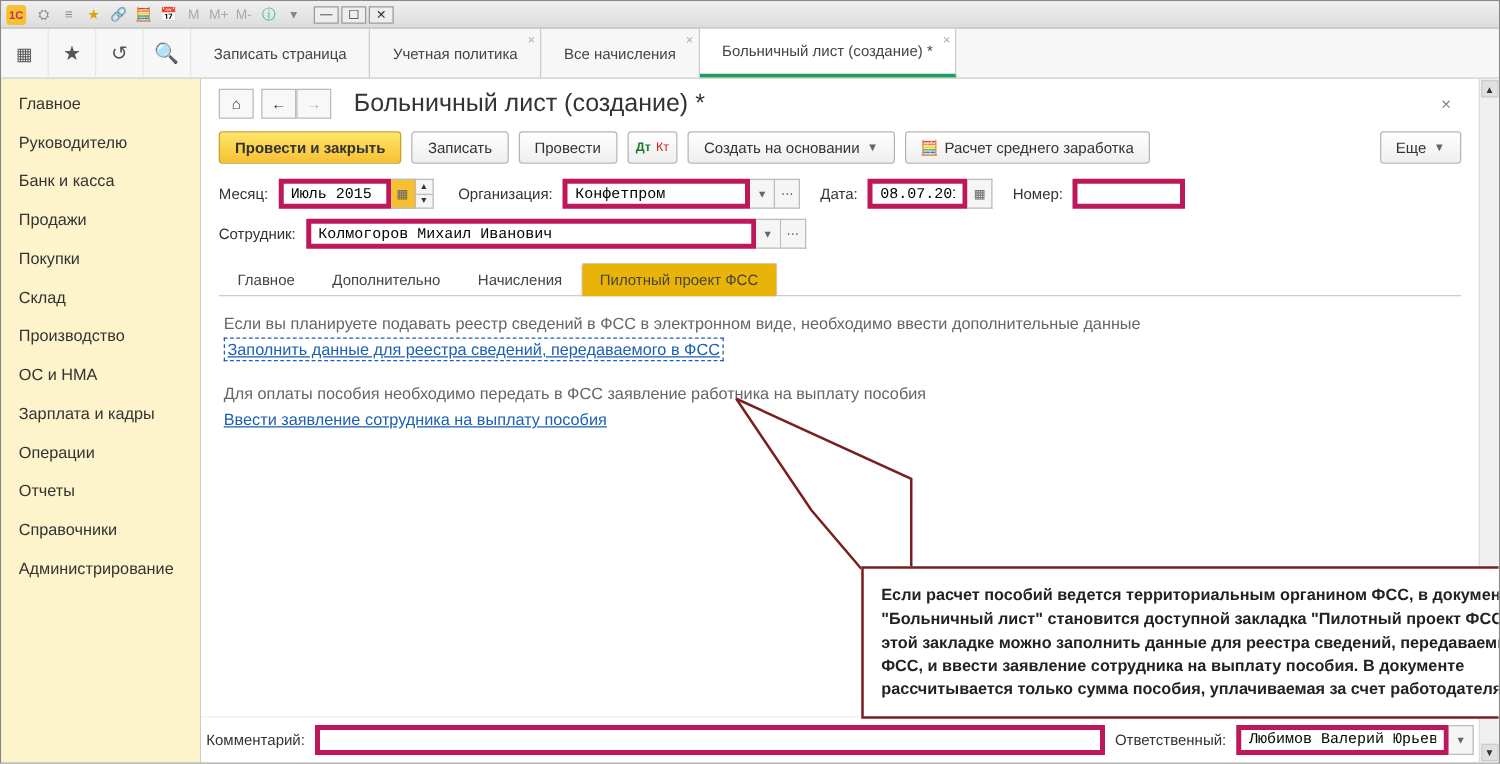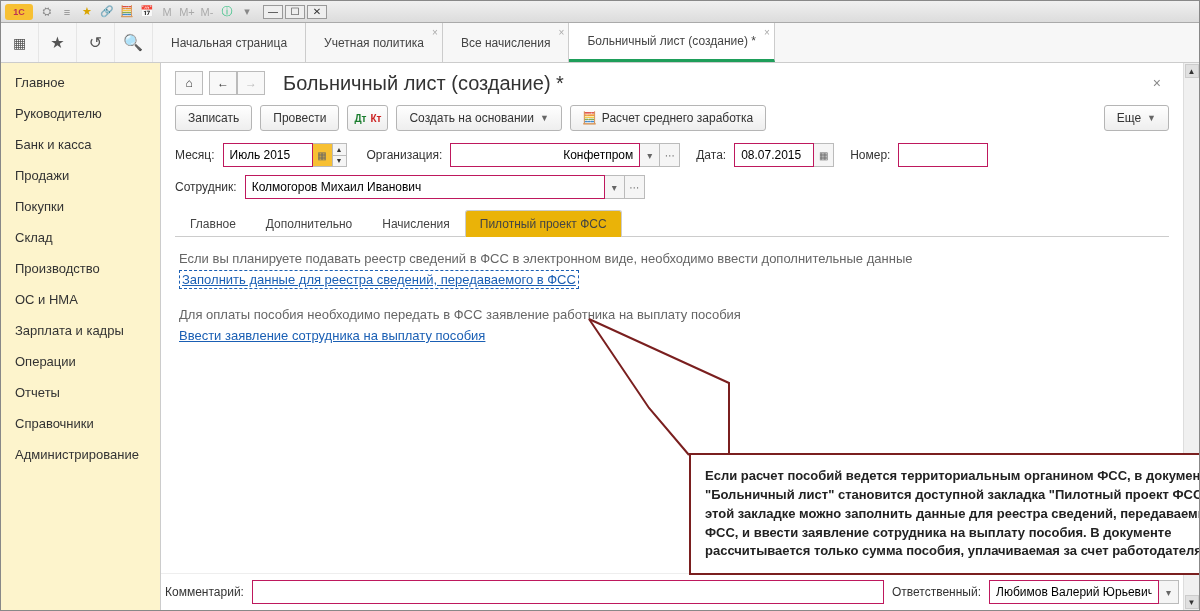--- a/index.html
+++ b/index.html
@@ -1,21 +1,21 @@
 <!DOCTYPE html>
 <html><head>
 <meta charset="utf-8">
 <style>
 * { box-sizing: border-box; margin: 0; padding: 0; font-family: Arial, sans-serif; }
 body { background: #f5f5f5; width: 1200px; height: 611px; overflow: hidden; font-size: 12px; color: #333; }
 
 .window { width: 1200px; height: 611px; border: 1px solid #888; background: #fff; display: flex; flex-direction: column; }
 
 .titlebar { height: 22px; background: linear-gradient(#f0f0f0, #dcdcdc); display: flex; align-items: center; padding: 0 4px; border-bottom: 1px solid #aaa; font-size: 11px; }
-.titlebar .logo { width: 28px; height: 16px; background: #f7c033; border-radius: 3px; display: inline-flex; align-items: center; justify-content: center; font-size: 9px; font-weight: bold; color: #b35; margin-right: 6px; }
+.titlebar .logo { width: 16px; height: 16px; background: #f7c033; border-radius: 3px; display: inline-flex; align-items: center; justify-content: center; font-size: 9px; font-weight: bold; color: #b35; margin-right: 6px; }
 .titlebar .title-text { flex: 1; color: #444; }
 .titlebar .tb-icons { display: flex; gap: 4px; align-items: center; }
 .titlebar .tb-icon { width: 16px; height: 16px; display: inline-flex; align-items: center; justify-content: center; font-size: 11px; color: #888; cursor: pointer; }
 .titlebar .tb-icon.gray { color: #aaa; }
 .titlebar .winbtns { display: flex; gap: 2px; margin-left: 8px; }
 .titlebar .winbtn { width: 20px; height: 14px; border: 1px solid #999; background: #eee; display: inline-flex; align-items: center; justify-content: center; font-size: 10px; cursor: pointer; }
 
 .toolbar-row { height: 40px; background: #f7f7f7; border-bottom: 1px solid #ccc; display: flex; align-items: stretch; }
 .tool-cell { width: 38px; display: flex; align-items: center; justify-content: center; border-right: 1px solid #e6e6e6; color: #555; font-size: 16px; cursor: pointer; }
 .tool-cell.apps { font-size: 14px; }
@@ -40,21 +40,21 @@
 .action-row { display: flex; align-items: center; gap: 8px; padding: 2px 14px 8px; }
 .btn { height: 26px; padding: 0 12px; border: 1px solid #b5b5b5; background: linear-gradient(#fff,#eee); border-radius: 3px; display: inline-flex; align-items: center; gap: 4px; font-size: 12px; cursor: pointer; }
 .btn.primary { background: linear-gradient(#ffe66a,#f7c033); border-color: #c9a022; font-weight: bold; }
 .btn.icon-only { padding: 0 6px; }
 .btn .caret { font-size: 9px; color: #666; margin-left: 2px; }
 .action-row .spacer { flex: 1; }
 
 .form-row { display: flex; align-items: center; gap: 8px; padding: 4px 14px; font-size: 12px; }
 .form-row label { color: #333; }
 .input-group { display: inline-flex; align-items: stretch; }
-.text-input { height: 24px; border: 1px solid #be185d; padding: 0 6px; font-size: 12px; background: #fff; }
+.text-input { height: 24px; border: 4px solid #be185d; padding: 0 6px; font-size: 12px; background: #fff; font-family: Liberation Mono, monospace; }
 .input-btn { width: 20px; height: 24px; border: 1px solid #bbb; border-left: none; background: #f5f5f5; display: inline-flex; align-items: center; justify-content: center; font-size: 10px; cursor: pointer; color: #666; }
 .stepper { width: 14px; display: flex; flex-direction: column; }
 .stepper div { flex: 1; border: 1px solid #bbb; border-left: none; font-size: 7px; display: flex; align-items: center; justify-content: center; background: #f5f5f5; cursor: pointer; }
 .stepper div:first-child { border-bottom: none; }
 .calendar-btn { background: #f7c033 !important; }
 
 .inner-tabs { display: flex; border-bottom: 1px solid #ccc; margin: 6px 14px 0; }
 .inner-tab { padding: 6px 14px; border: 1px solid transparent; border-bottom: none; font-size: 12px; color: #444; cursor: pointer; position: relative; top: 1px; }
 .inner-tab.active { border-color: #ccc; background: #eab308; border-radius: 3px 3px 0 0; }
 .inner-tabs .arrow-origin { position: relative; }
@@ -107,21 +107,21 @@
     </div>
   </div>
 
   <div class="toolbar-row">
     <div class="tool-cell apps">▦</div>
     <div class="tool-cell">★</div>
     <div class="tool-cell">↺</div>
     <div class="tool-cell">🔍</div>
     <div class="tabs">
       <div class="tab">
-          <span>Начальная страница</span>
+          <span>Записать страница</span>
         </div>
       <div class="tab">
           <span>Учетная политика</span>
           <span class="close">×</span>
         </div>
       <div class="tab">
           <span>Все начисления</span>
           <span class="close">×</span>
         </div>
       <div class="tab active">
@@ -157,29 +157,32 @@
             <div class="nav-btns">
               <div class="nav-btn home">⌂</div>
               <div class="nav-btn">←</div>
               <div class="nav-btn" style="color:#bbb">→</div>
             </div>
             <div class="page-title">Больничный лист (создание) *</div>
             <div class="header-close">×</div>
           </div>
 
           <div class="action-row">
+            <div class="btn primary">
+                <span>Провести и закрыть</span>
+              </div>
             <div class="btn">
                 <span>Записать</span>
               </div>
             <div class="btn">
                 <span>Провести</span>
               </div>
             <div class="btn icon-only">
                 <span style="color:#1a7d2e;font-weight:bold;font-size:10px">Дт</span>
-                <span style="color:#c22;font-weight:bold;font-size:10px">Кт</span>
+                <span style="color:#c22;font-weight:normal;font-size:10px">Кт</span>
               </div>
             <div class="btn">
                 <span>Создать на основании</span>
                 <span class="caret">▼</span>
               </div>
             <div class="btn">
                 <span>🧮</span>
                 <span>Расчет среднего заработка</span>
               </div>
             <div class="spacer"></div>
@@ -194,21 +197,21 @@
             <div class="input-group">
               <input class="text-input" style="width: 90px;" value="Июль 2015">
               <div class="input-btn calendar-btn">▦</div>
               <div class="stepper">
                   <div>▲</div>
                   <div>▼</div>
                 </div>
             </div>
             <label style="margin-left:12px">Организация:</label>
             <div class="input-group">
-              <input class="text-input" style="width: 190px; text-align: right;" value="Конфетпром">
+              <input class="text-input" style="width: 150px;" value="Конфетпром">
               <div class="input-btn">▾</div>
               <div class="input-btn">⋯</div>
             </div>
             <label style="margin-left:8px">Дата:</label>
             <div class="input-group">
               <input class="text-input" style="width: 80px;" value="08.07.2015">
               <div class="input-btn">▦</div>
             </div>
             <label style="margin-left:8px">Номер:</label>
             <input class="text-input" style="width: 90px;">

